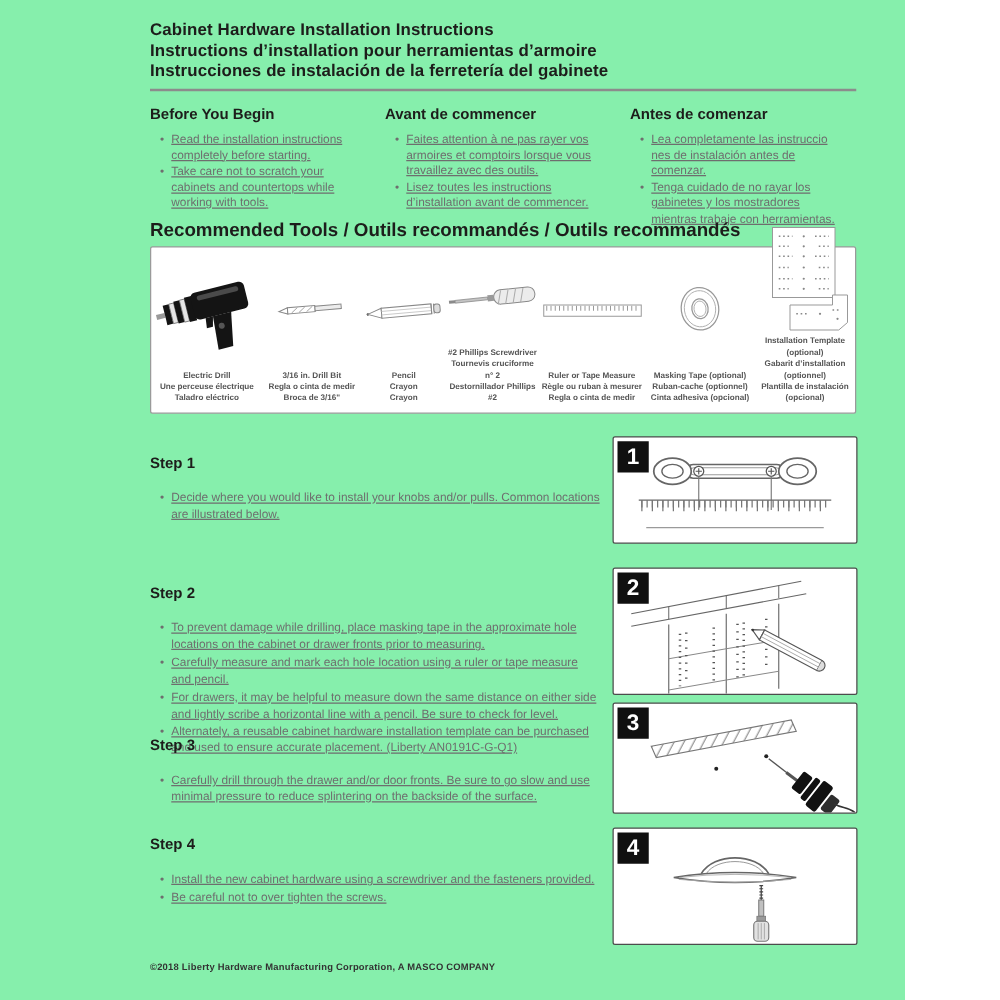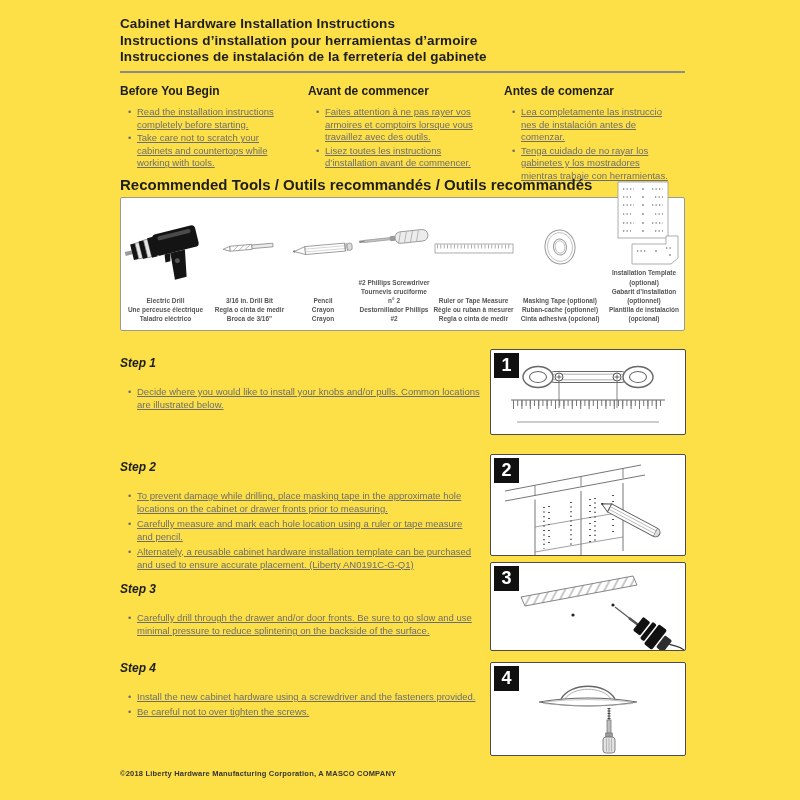--- a/index.html
+++ b/index.html
@@ -1,17 +1,17 @@
 <!DOCTYPE html>
 <html><head>
 <meta charset="utf-8">
 <style>
   html,body{margin:0;padding:0;background:#ffffff;}
   body{width:800px;height:800px;font-family:"Liberation Sans",sans-serif;color:#1d1d1b;}
-  .page{position:relative;width:800px;height:800px;background:#fde047;overflow:hidden;}
+  .page{position:relative;width:724px;height:800px;background:#86efac;overflow:hidden;}
 
   .title{position:absolute;left:120px;top:16px;width:565px;}
   .title div{font-size:13.5px;font-weight:bold;line-height:16.5px;letter-spacing:.1px;color:#1d1d1b;}
 
   .rule{position:absolute;left:120px;top:71px;width:565px;height:2px;background:#8c8c8c;}
 
   .intro{position:absolute;left:120px;top:84px;width:565px;display:flex;}
   .col1{width:172px;margin-right:16px;}
   .col2{width:176px;margin-right:20px;}
   .col3{width:181px;}
@@ -21,21 +21,21 @@
   ul.bul li::before{content:"\2022";position:absolute;left:0;top:0;color:#6e6e6e;}
 
   .tools-head{position:absolute;left:120px;top:176px;font-size:15px;font-weight:bold;color:#1d1d1b;}
   .tools-box{position:absolute;left:120px;top:197px;width:563px;height:132px;border:1px solid #9a9a9a;border-radius:2px;display:flex;background:#fff;}
   .tool{display:flex;flex-direction:column;align-items:center;justify-content:flex-end;padding-bottom:7px;box-sizing:border-box;}
   .tool .art{flex:1;display:flex;align-items:center;justify-content:center;width:100%;}
   .tool .lbl{font-size:6.5px;font-weight:bold;color:#555;text-align:center;line-height:1.4;}
   .tool .lbl span{display:block;}
 
   .step{position:absolute;left:120px;width:368px;}
-  .step h3{font-size:12px;font-weight:bold;margin:4px 0 16px 0;color:#1d1d1b;font-style:italic;}
+  .step h3{font-size:12px;font-weight:bold;margin:11px 0 16px 0;color:#1d1d1b;}
   .step ul.bul{line-height:1.36;}
   .step ul.bul li{margin-bottom:2px;}
 
   .fig{position:absolute;left:490px;width:194px;border:1.5px solid #4c4c4c;border-radius:2px;background:#fff;box-sizing:content-box;}
   .fig svg{display:block;width:100%;height:100%;}
   .badge{position:absolute;top:3px;left:3px;width:25px;height:25px;background:#101010;color:#fff;
          display:flex;align-items:center;justify-content:center;font-size:18px;font-weight:bold;z-index:2;}
 
   .footer{position:absolute;left:120px;top:769px;font-size:7.5px;font-weight:bold;color:#333;letter-spacing:.2px;}
 </style>
@@ -264,20 +264,21 @@
       <line x1="22" y1="53" x2="172" y2="53" stroke="#777" stroke-width="6" stroke-dasharray="1 3.2"></line>
       <line x1="26" y1="72" x2="168" y2="72" stroke="#9a9a9a" stroke-width="1"></line>
     </svg>
   </div>
 
   <div class="step" style="top:456px">
     <h3>Step 2</h3>
     <ul class="bul">
       <li>To prevent damage while drilling, place masking tape in the approximate hole locations on the cabinet or drawer fronts prior to measuring.</li>
       <li>Carefully measure and mark each hole location using a ruler or tape measure and pencil.</li>
+      <li>For drawers, it may be helpful to measure down the same distance on either side and lightly scribe a horizontal line with a pencil.  Be sure to check for level.</li>
       <li>Alternately, a reusable cabinet hardware installation template can be purchased and used to ensure accurate placement. (Liberty AN0191C-G-Q1)</li>
     </ul>
   </div>
   <div class="fig" style="top:454px;height:100px">
     <div class="badge">2</div>
     <svg viewBox="0 0 194 100">
       <line x1="14" y1="36" x2="150" y2="10" stroke="#666" stroke-width="0.9"></line>
       <line x1="14" y1="46" x2="154" y2="20" stroke="#666" stroke-width="0.9"></line>
       <line x1="44" y1="30.5" x2="44" y2="40.5" stroke="#666" stroke-width="0.8"></line>
       <line x1="90" y1="21.5" x2="90" y2="31.5" stroke="#666" stroke-width="0.8"></line>

